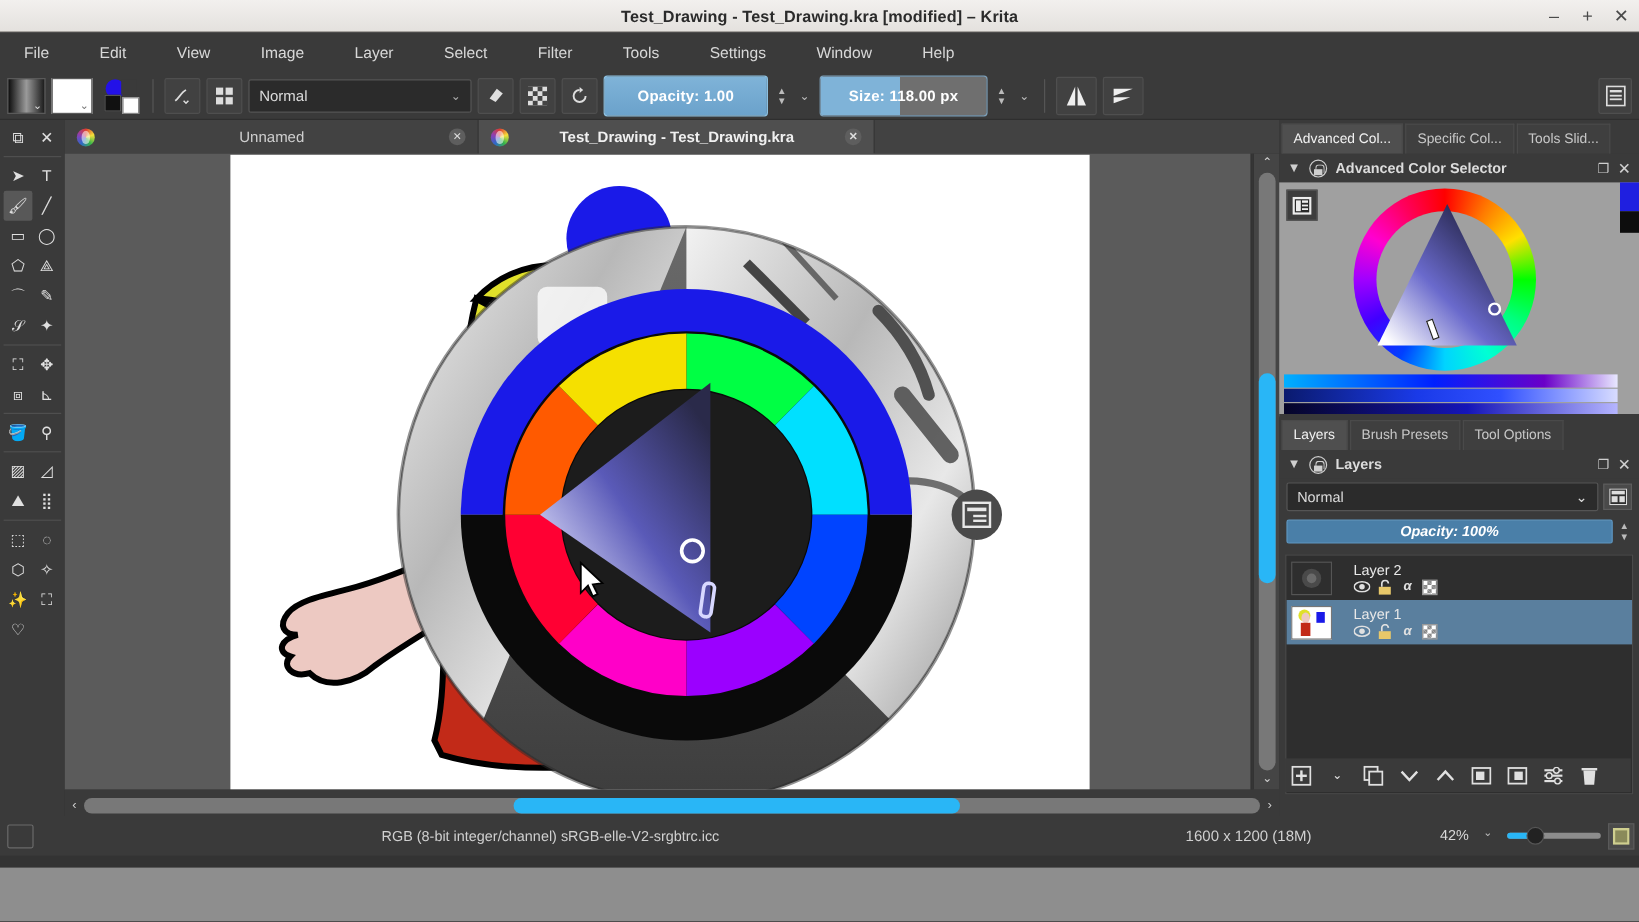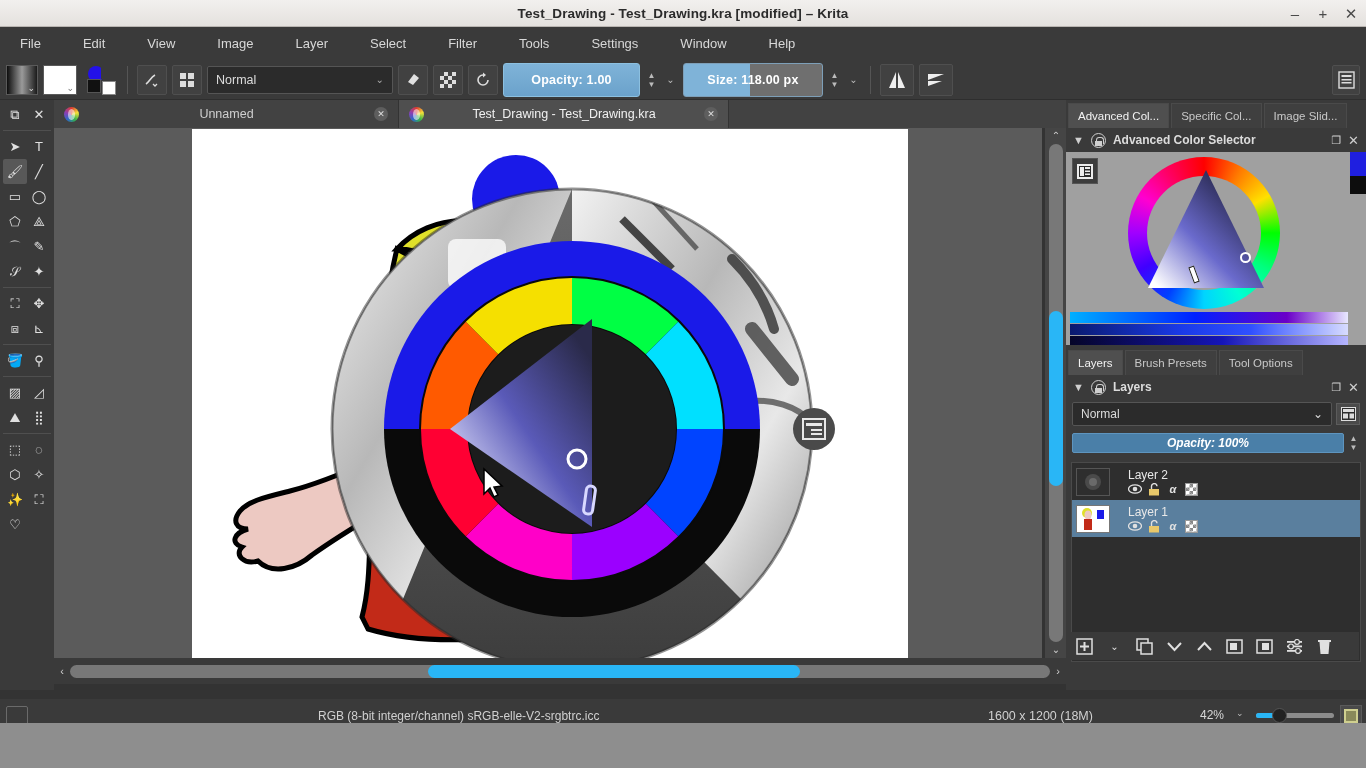--- a/index.html
+++ b/index.html
@@ -78,21 +78,21 @@
 
   
   .tabbar {
     position:absolute; left:54px; top:100px; width:1012px; height:28px;
     background:#424242; display:flex; align-items:flex-end;
   }
   .tab {
     height:28px; display:flex; align-items:center; gap:8px; padding:0 10px;
     font-size:12.5px; color:#cfcfcf; cursor:pointer; border-right:1px solid #333;
   }
-  .tab.active { background:#4f4f4f; color:#f0f0f0; }
+  .tab.active { background:#4f4f4f; color:#f0f0f0;font-weight:bold; }
   .tab .tlbl { flex:1; text-align:center; }
   .tabclose { width:14px; height:14px; border-radius:50%; background:#5e5e5e; color:#ddd;
               font-size:9px; display:flex; align-items:center; justify-content:center; cursor:pointer;}
   .krita-ico { width:15px; height:15px; border-radius:50%;
                background: conic-gradient(#e03b2f,#f3e03a,#34b44a,#2e68c8,#8b3fb5,#e03b2f); position:relative;}
   .krita-ico::after { content:''; position:absolute; left:4px; top:2px; width:7px; height:11px;
                       background:#ffffff; border-radius:50% 50% 45% 45%; opacity:.55;}
 
   
   .canvasarea {
@@ -174,21 +174,21 @@
   .checkers { width:13px; height:13px;
      background-image: linear-gradient(45deg,#888 25%,transparent 25%,transparent 75%,#888 75%),
                        linear-gradient(45deg,#888 25%,#fff 25%,#fff 75%,#888 75%);
      background-size:7px 7px; background-position:0 0, 3.5px 3.5px; border:1px solid #999;}
   .layerbtns { position:absolute; left:5px; bottom:30px; width:288px; height:28px;
                display:flex; align-items:center; gap:3px; background:#3a3a3a;}
   .lbtn { width:27px; height:24px; display:flex; align-items:center; justify-content:center;
           color:#e0e0e0; cursor:pointer; border-radius:2px;}
 
   
-  .statusbar { position:absolute; left:0; top:699px; width:1366px; height:33px; background:#3a3a3a;
+  .statusbar { position:absolute; left:0; top:680px; width:1366px; height:33px; background:#3a3a3a;
                display:flex; align-items:center; }
   .sb-sel { width:22px; height:20px; margin-left:6px; border:1px solid #6a6a6a; border-radius:2px;}
   .sb-cs { position:absolute; left:318px; font-size:12px; color:#d0d0d0;}
   .sb-dim { position:absolute; left:988px; font-size:12.5px; color:#d0d0d0;}
   .sb-zoom { position:absolute; left:1200px; display:flex; align-items:flex-start; gap:12px;}
   .zlabel{ font-size:12px; color:#d8d8d8;}
   .zcaret{ font-size:9px; color:#bbb; cursor:pointer;}
   .zslider{ position:relative; width:78px; height:16px; display:flex; align-items:center; cursor:pointer;}
   .ztrack{ position:absolute; left:0; width:78px; height:5px; background:#8c8c8c; border-radius:3px;}
   .zfill { position:absolute; left:0; width:20px; height:5px; background:#29b6f6; border-radius:3px;}
@@ -515,21 +515,21 @@
       <div class="hs-thumb"></div>
     </div>
     <div class="hs-arrow">›</div>
   </div>
 
   <div class="rightpanel">
 
     <div class="dockTabs" id="colorTabs">
         <div class="dockTab active">Advanced Col...</div>
         <div class="dockTab">Specific Col...</div>
-        <div class="dockTab">Image Slid...</div>
+        <div class="dockTab">Tools Slid...</div>
       </div>
 
     <div class="dockHeader">
       <span class="dh-icon">▼</span>
       <span class="lockico"></span>
       <span class="dh-title">Advanced Color Selector</span>
       <span class="dh-icon">❐</span>
       <span class="dh-icon" style="font-size:13px">✕</span>
     </div>
 

